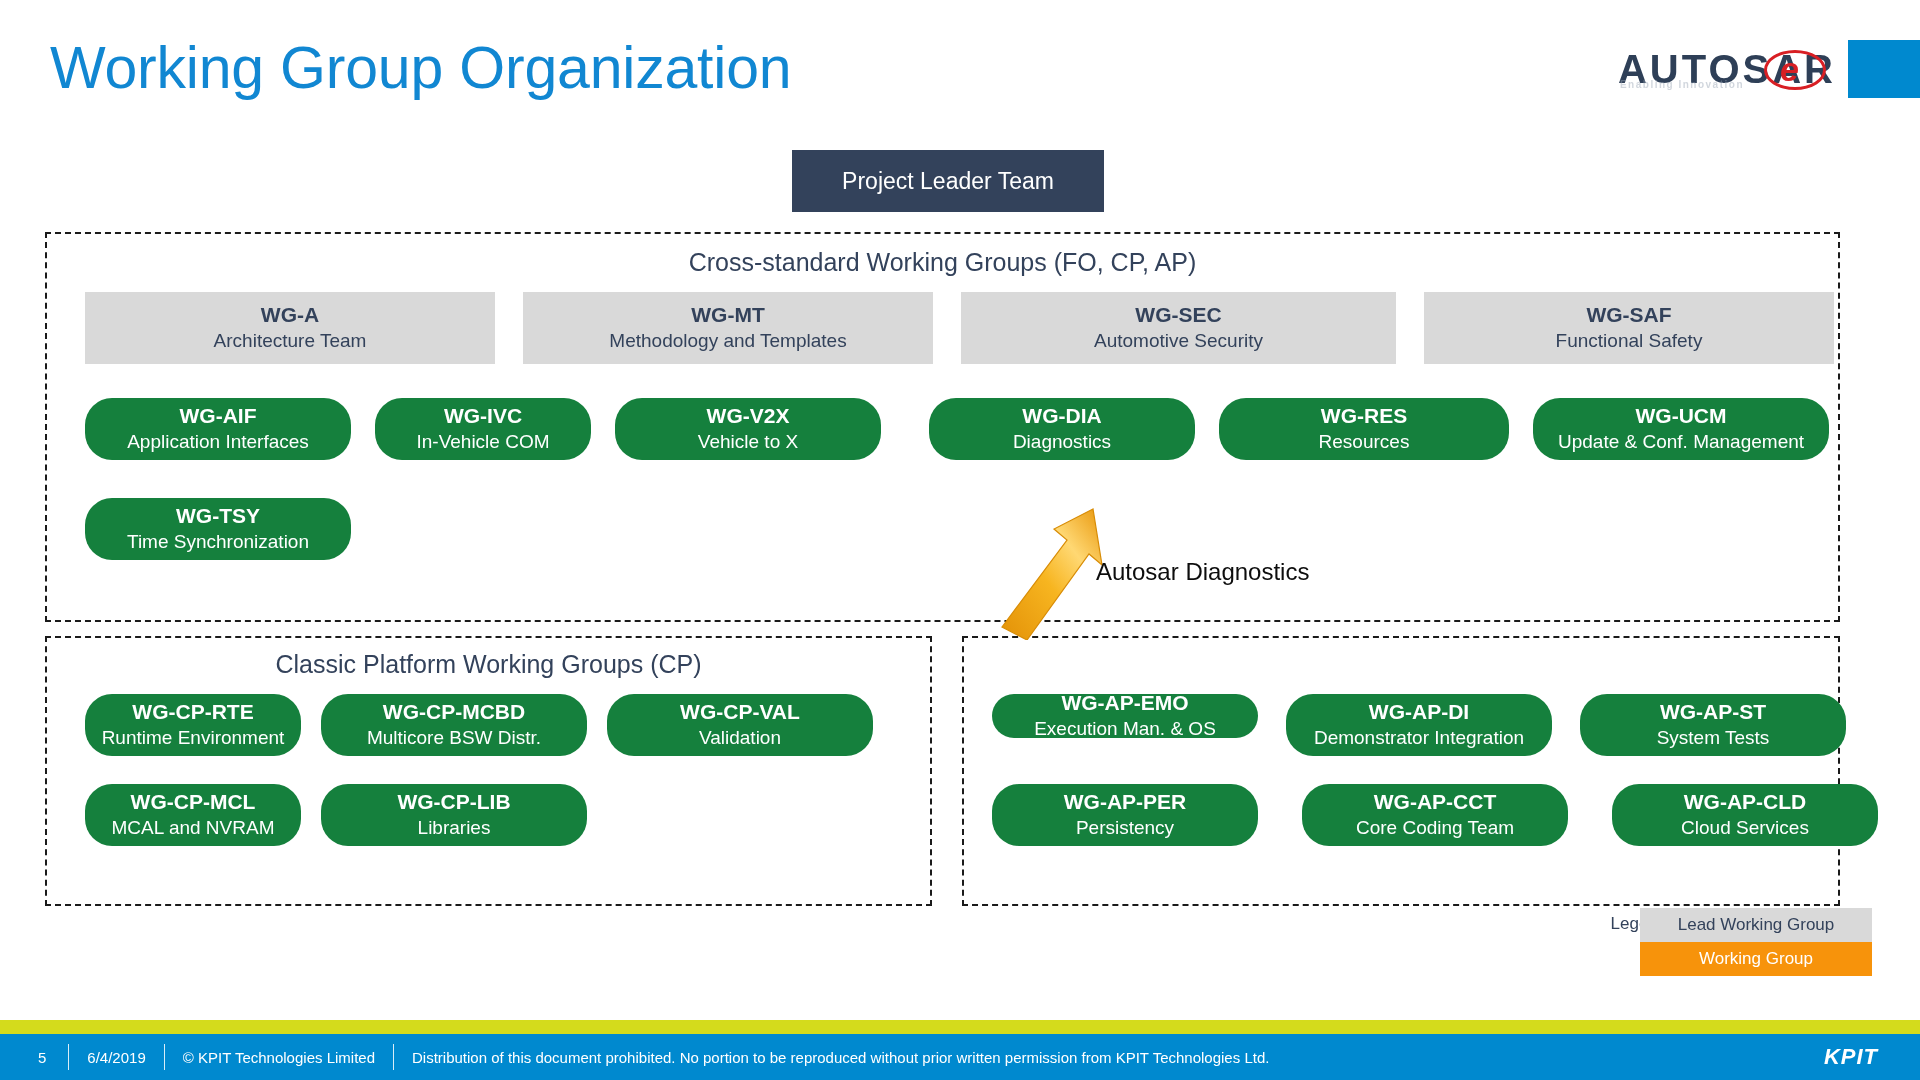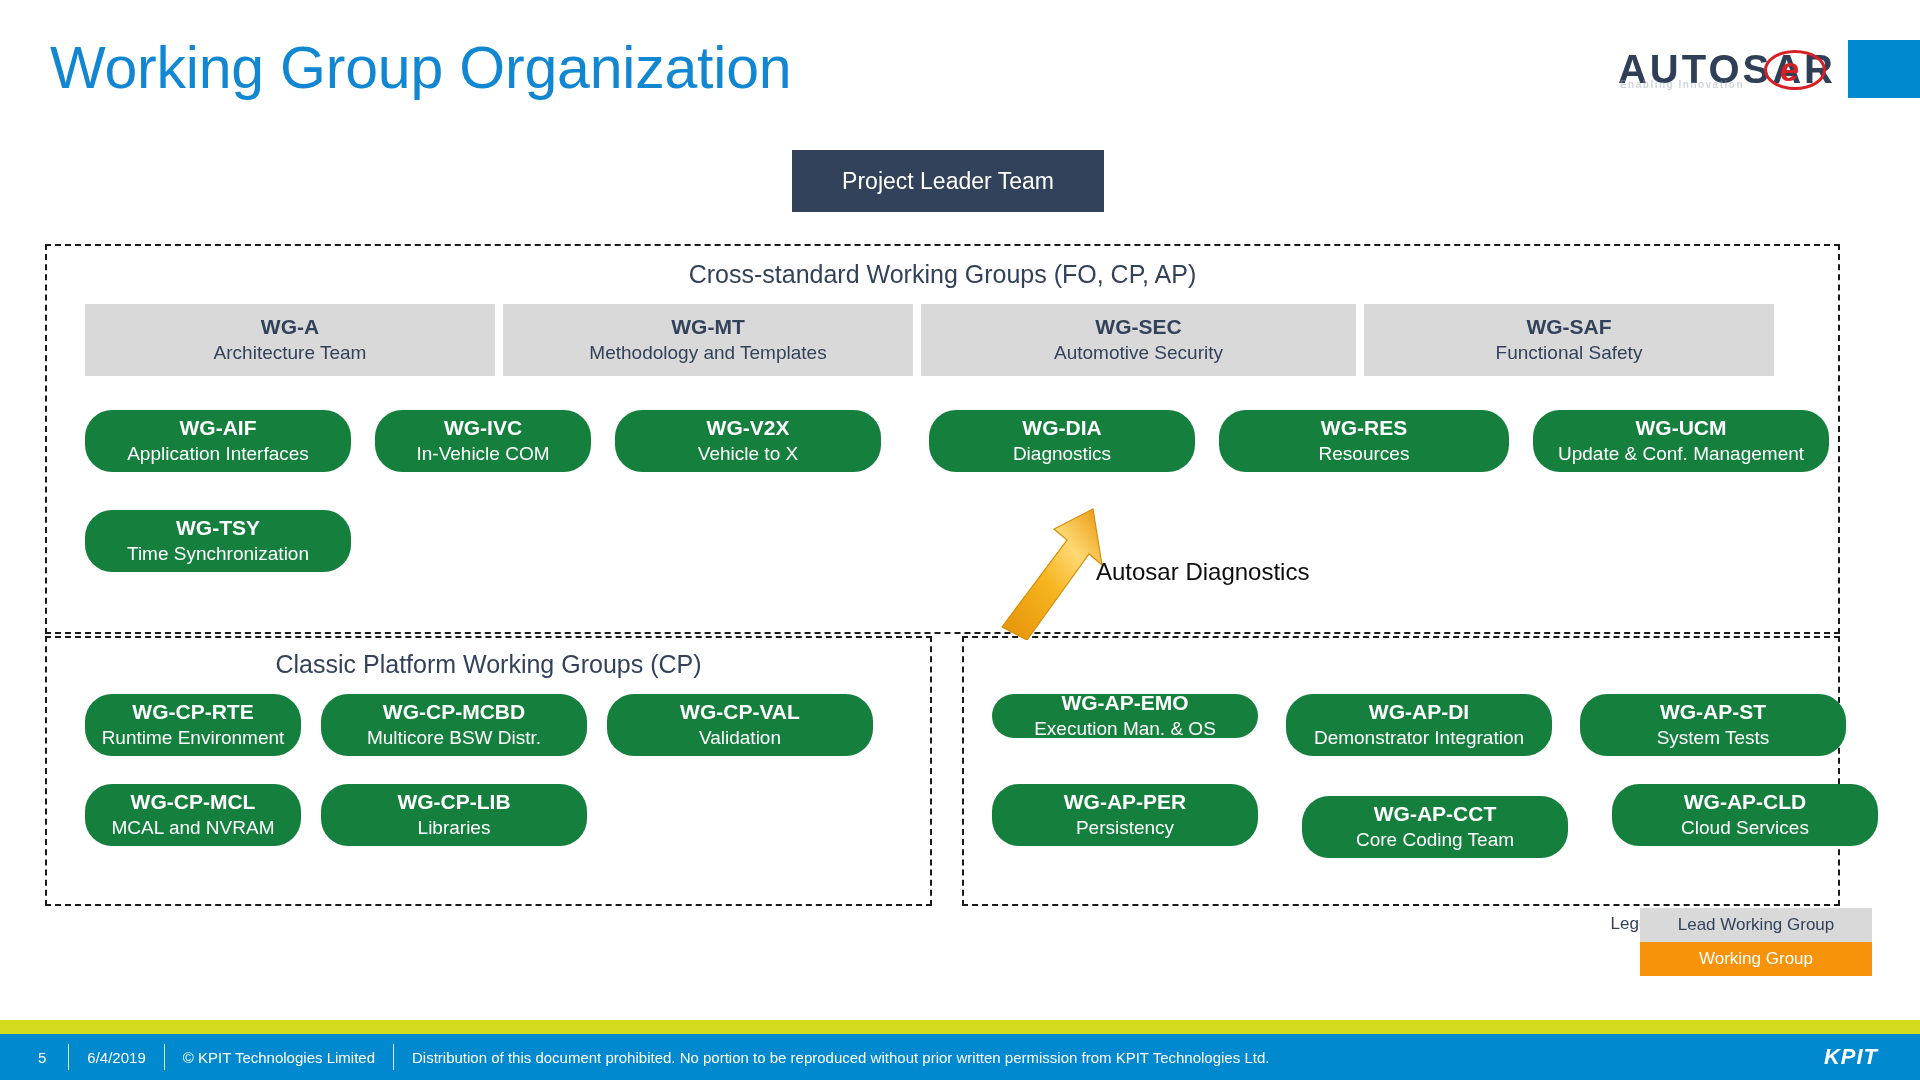--- a/index.html
+++ b/index.html
@@ -46,21 +46,21 @@
   
   .plt {
     position: absolute; left: 792px; top: 150px; width: 312px; height: 62px;
     background: #33425B; color: #fff;
     display: flex; align-items: center; justify-content: center;
     font-size: 23px;
   }
 
   
   .cross-box {
-    position: absolute; left: 45px; top: 244px; width: 1795px; height: 390px;
+    position: absolute; left: 45px; top: 232px; width: 1795px; height: 390px;
     border: 2px dashed #1a1a1a;
   }
   .section-head {
     text-align: center; color: #33425B; font-size: 25px; margin-top: 14px;
   }
 
   .row { position: absolute; display: flex; }
 
   
   .tile {
@@ -134,21 +134,21 @@
     <div class="autosar-square"></div>
   </div>
 
   <div class="plt">
     <span>Project Leader Team</span>
   </div>
 
   <div class="cross-box">
     <div class="section-head">Cross-standard Working Groups (FO, CP, AP)</div>
 
-    <div class="row" style="left:38px; top:58px; gap:8px;align-items:center;">
+    <div class="row" style="left:38px; top:58px; gap:28px;align-items:center;">
       <div class="tile lead" style="width:410px;height:72px;">
         <span class="code">WG-A</span>
         <span class="desc">Architecture Team</span>
       </div>
       <div class="tile lead" style="width:410px;height:72px;">
         <span class="code">WG-MT</span>
         <span class="desc">Methodology and Templates</span>
       </div>
       <div class="tile lead" style="width:435px;height:72px;">
         <span class="code">WG-SEC</span>
@@ -236,21 +236,21 @@
       <div class="tile wg" style="width:266px;height:62px;">
         <span class="code">WG-AP-ST</span>
         <span class="desc">System Tests</span>
       </div>
     </div>
     <div class="row" style="left:28px; top:146px; gap:44px;">
       <div class="tile wg" style="width:266px;height:62px;">
         <span class="code">WG-AP-PER</span>
         <span class="desc">Persistency</span>
       </div>
-      <div class="tile wg" style="width:266px;height:62px;margin-top:12px;">
+      <div class="tile wg" style="width:266px;height:62px;">
         <span class="code">WG-AP-CCT</span>
         <span class="desc">Core Coding Team</span>
       </div>
       <div class="tile wg" style="width:266px;height:62px;">
         <span class="code">WG-AP-CLD</span>
         <span class="desc">Cloud Services</span>
       </div>
     </div>
   </div>
 

